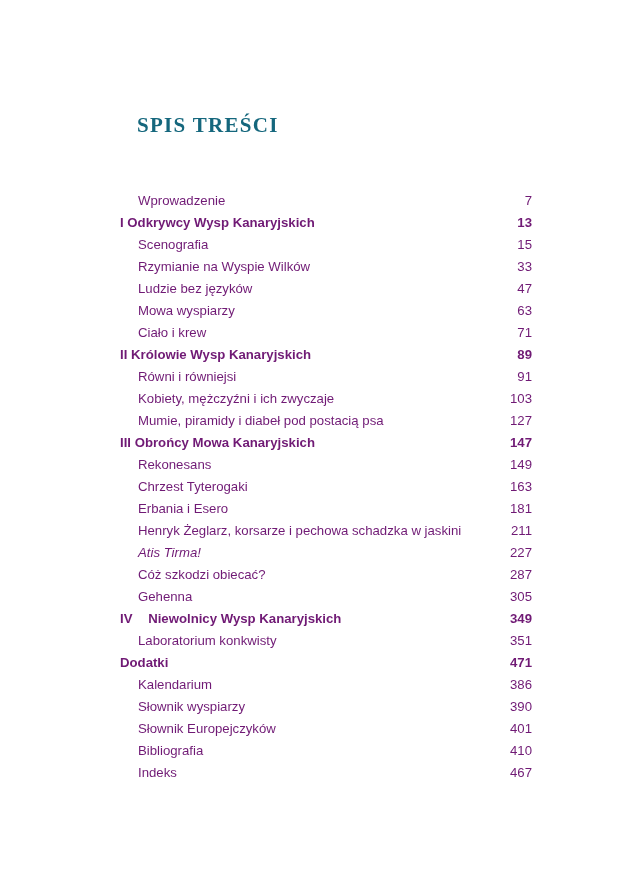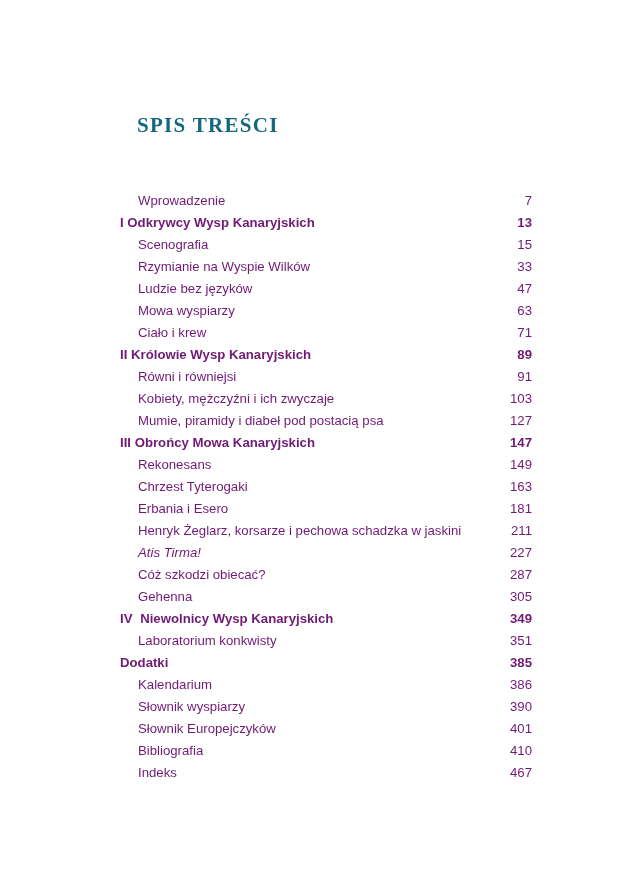--- a/index.html
+++ b/index.html
@@ -70,21 +70,21 @@
 
   
   .toc-row.chapter {
     font-weight: 700;
     padding-left: 0px;
   }
   .toc-row.chapter .numeral {
     display: inline-block;
   }
   .toc-row.chapter .numeral.wide {
-    margin-right: 4px;
+    margin-right: 12px;
   }
   .toc-row.chapter .numeral::after {
     content: " ";
     white-space: pre;
   }
 
   
   .toc-row.entry {
     font-weight: 400;
     padding-left: 18px;
@@ -207,21 +207,21 @@
         <span class="pageno">349</span>
       </div>
       <div class="toc-row entry">
         <span class="label">Laboratorium konkwisty</span>
         <span class="filler"></span>
         <span class="pageno">351</span>
       </div>
       <div class="toc-row chapter">
         <span class="label">Dodatki</span>
         <span class="filler"></span>
-        <span class="pageno">385</span>
+        <span class="pageno">471</span>
       </div>
       <div class="toc-row entry">
         <span class="label">Kalendarium</span>
         <span class="filler"></span>
         <span class="pageno">386</span>
       </div>
       <div class="toc-row entry">
         <span class="label">Słownik wyspiarzy</span>
         <span class="filler"></span>
         <span class="pageno">390</span>

